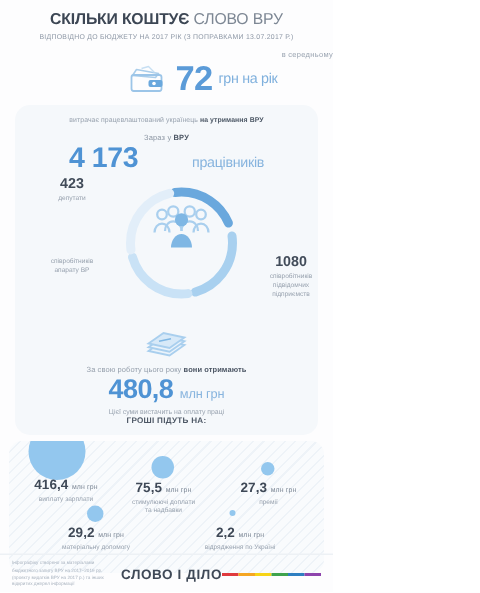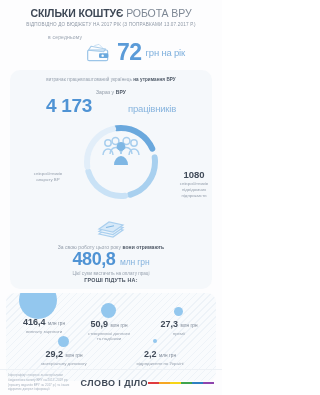--- a/index.html
+++ b/index.html
@@ -22,21 +22,21 @@
     white-space: nowrap;
   }
   .title .accent { font-weight: 700; color: #3c4654; }
   .subtitle {
     margin-top: 3px;
     font-size: 4.6px; letter-spacing: 0.18px; color: #8e98a6;
     white-space: nowrap;
   }
 
   
-  .avg-wrap { margin-top: 7px; text-align: left; padding-left: 48px; }
+  .avg-wrap { margin-top: 7px; text-align: right; padding-left: 48px; }
   .avg-kicker { font-size: 5px; color: #9aa4b1; letter-spacing: .2px; }
   .avg-row {
     margin-top: 1px;
     display: flex; align-items: center; justify-content: center; gap: 4px;
   }
   .wallet-ico { width: 28px; height: 20px; display:block; }
   .avg-num {
     font-size: 23px; font-weight: 700; color: #5b9bd8; line-height: 1;
     letter-spacing: -0.5px;
   }
@@ -151,21 +151,21 @@
   .logo-bars { display: flex; margin-top: 1px; width: 66px; height: 2.4px; }
   .logo-bars span { flex: 1; height: 100%; }
 </style>
 </head>
 <body>
 
 <div id="page">
 
   <div class="header">
     <div class="title">
-      <span class="accent">СКІЛЬКИ КОШТУЄ</span><span> РОБОТА ВРУ</span>
+      <span class="accent">СКІЛЬКИ КОШТУЄ</span><span> СЛОВО ВРУ</span>
     </div>
     <div class="subtitle">ВІДПОВІДНО ДО БЮДЖЕТУ НА 2017 РІК (З ПОПРАВКАМИ 13.07.2017 Р.)</div>
   </div>
 
   <div class="avg-wrap">
     <div class="avg-kicker">в середньому</div>
     <div class="avg-row">
       <svg class="wallet-ico" viewBox="0 0 40 30">
         <path d="M4 11 L8 5 L30 9 L27 13 Z" fill="none" stroke="#aacdea" stroke-width="1.6" stroke-linejoin="round"></path>
         <path d="M13 4 L20 2 L26 8" fill="none" stroke="#c7dff3" stroke-width="1.4" stroke-linejoin="round"></path>
@@ -210,20 +210,24 @@
             <path d="M20 20 a5.5 6.5 0 0 1 11 0"></path>
             <circle cx="33" cy="9" r="3.2"></circle>
             <path d="M28 21 a5 6 0 0 1 10 0"></path>
           </g>
           <g fill="#7fb7e4">
             <circle cx="20" cy="12.5" r="4.4"></circle>
             <path d="M13 31 a7 9 0 0 1 14 0 z"></path>
           </g>
         </svg>
 
+        <div class="stat s-tl">
+          <div class="n">423</div>
+          <div class="l" style="white-space:pre-line">депутати</div>
+        </div>
         <div class="stat s-bl">
           <div class="l" style="white-space:pre-line">співробітників
 апарату ВР</div>
         </div>
         <div class="stat s-br">
           <div class="n">1080</div>
           <div class="l" style="white-space:pre-line">співробітників
 підвідомчих
 підприємств</div>
         </div>
@@ -257,21 +261,21 @@
       <div class="amt">
         <span>416,4</span>
         <span class="u">млн грн</span>
       </div>
       <div class="desc" style="white-space:pre-line">виплату зарплати</div>
     </div>
 
     <div class="bub" style="left:95px; top:10px; width:15px; height:15px;"></div>
     <div class="bub-lbl" style="left:63px; top:27px; width:80px;">
       <div class="amt">
-        <span>50,9</span>
+        <span>75,5</span>
         <span class="u">млн грн</span>
       </div>
       <div class="desc" style="white-space:pre-line">стимулюючі доплати
 та надбавки</div>
     </div>
 
     <div class="bub" style="left:168px; top:14px; width:9px; height:9px;"></div>
     <div class="bub-lbl" style="left:140px; top:27px; width:66px;">
       <div class="amt">
         <span>27,3</span>

